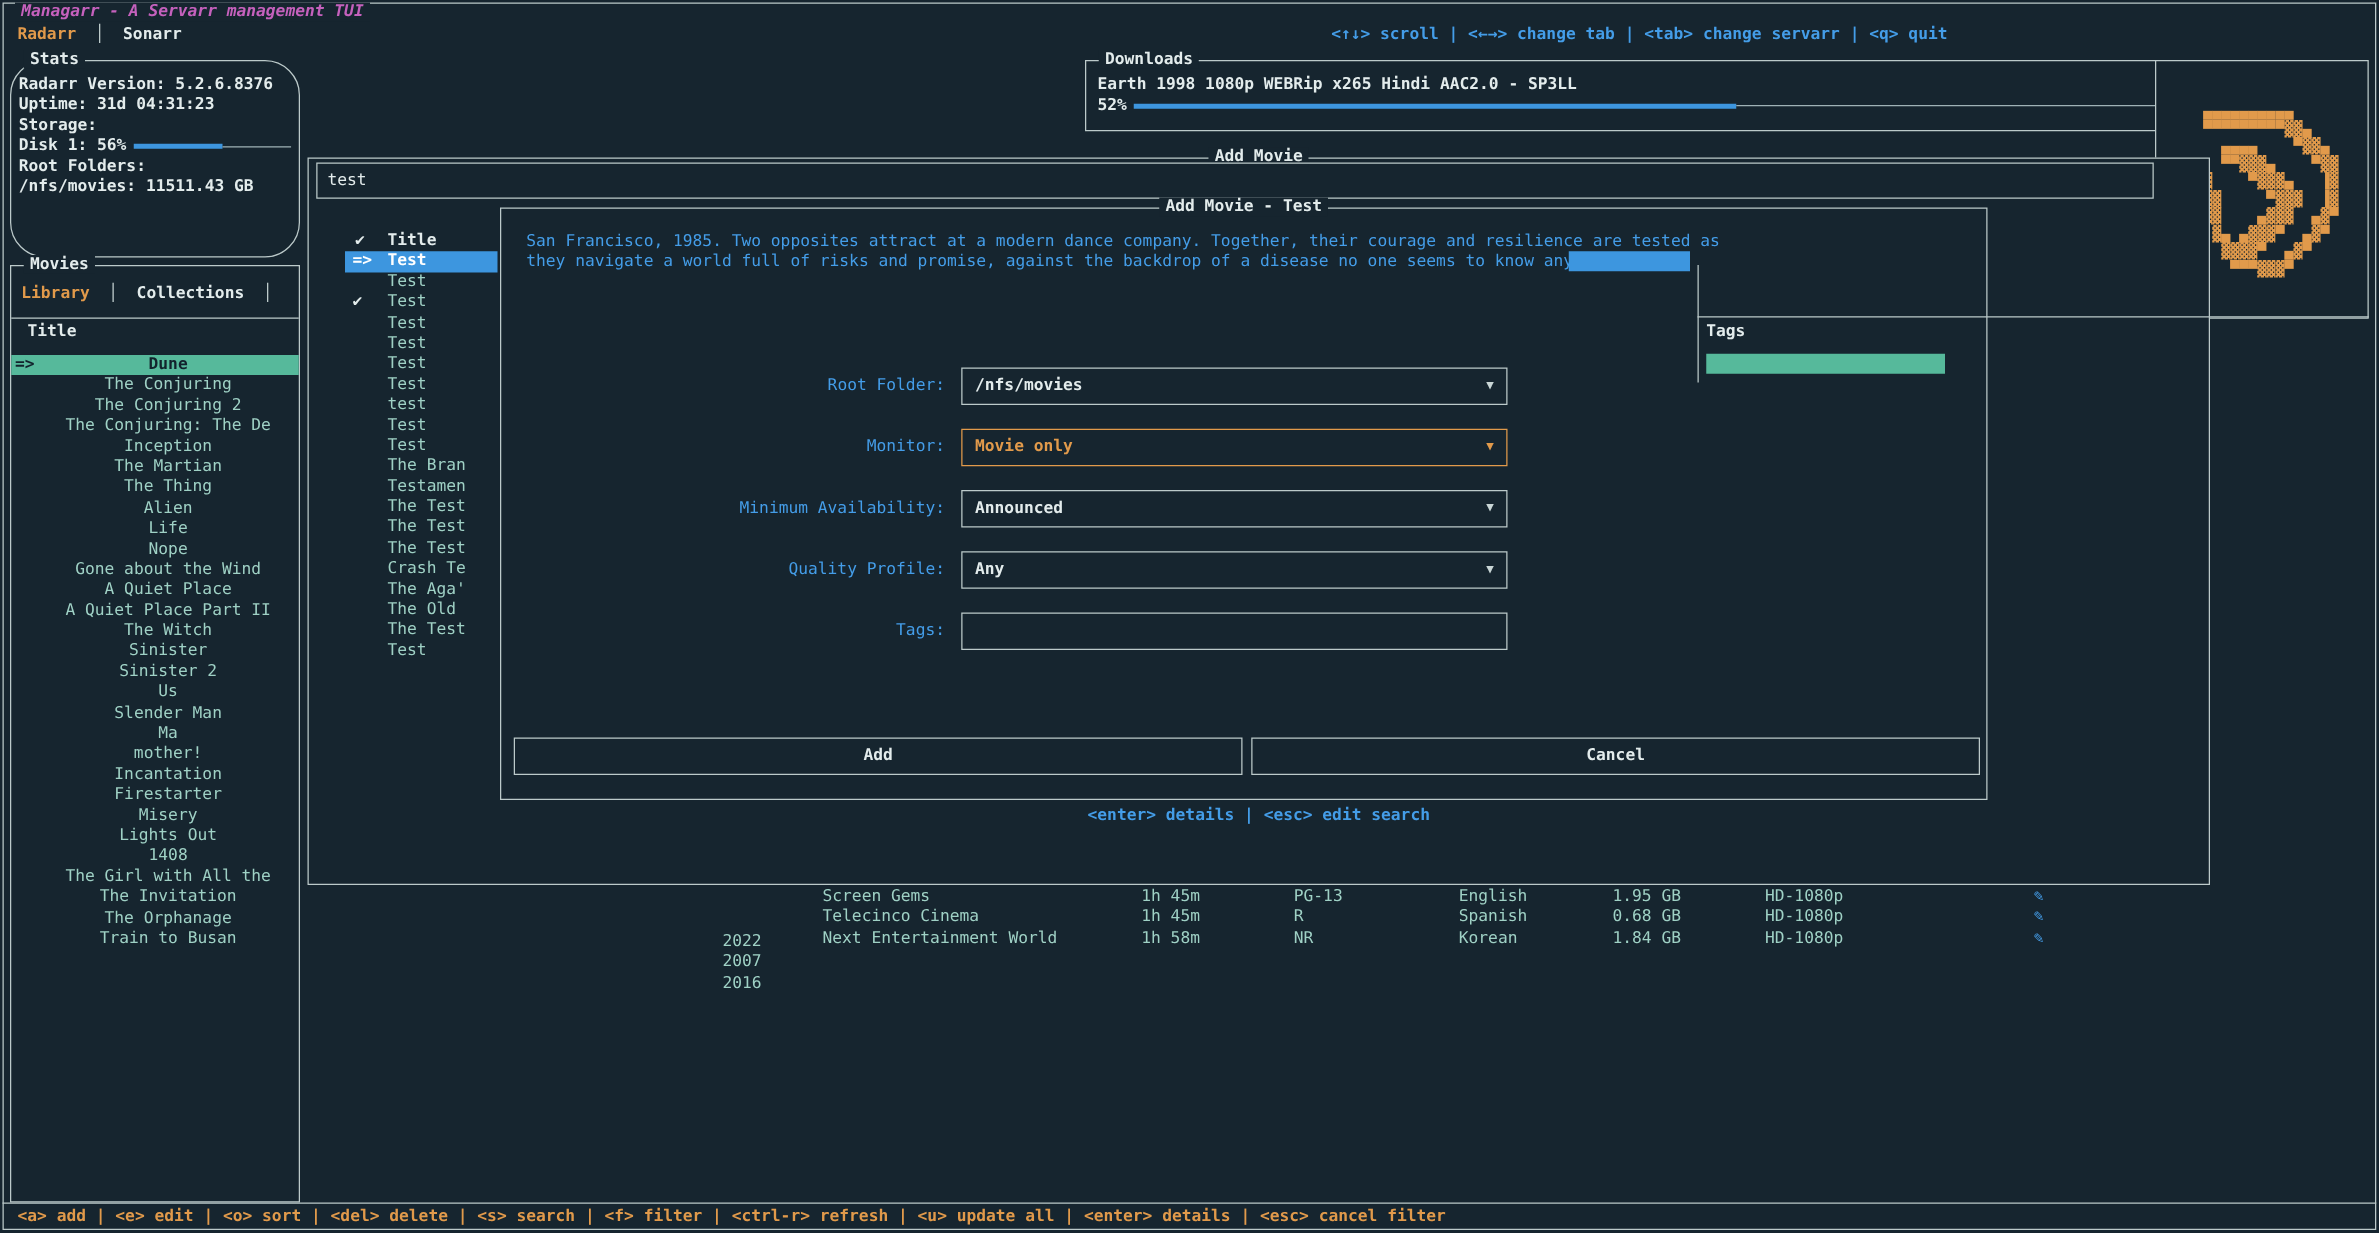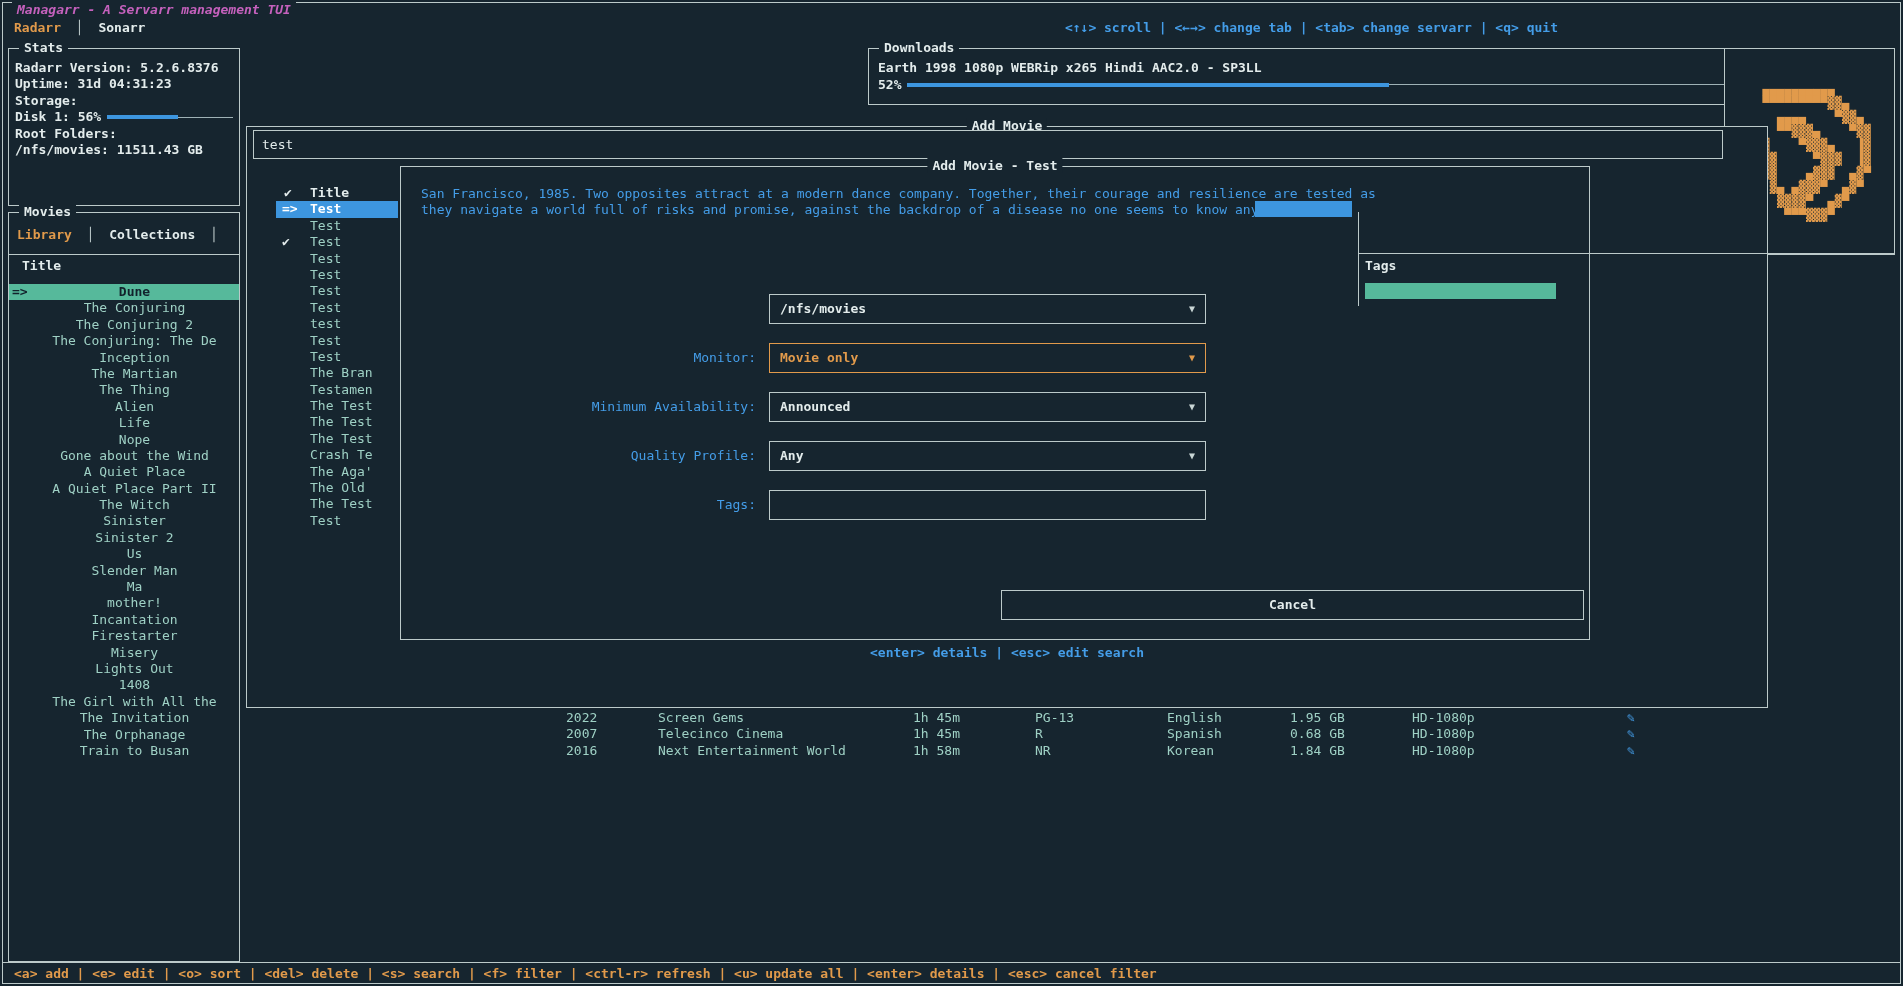--- a/index.html
+++ b/index.html
@@ -35,21 +35,21 @@
   .app-title{
     position:absolute;top:2px;left:12px;background:var(--bg);padding:0 5px;
     color:var(--magenta);font-weight:bold;font-style:italic;z-index:7;white-space:nowrap;
   }
   .tabbar{position:absolute;top:20px;left:14px;z-index:7;white-space:nowrap;}
   .tab{font-weight:bold;color:var(--white);cursor:default;}
   .tab.active{color:var(--orange);}
   .tabsep{color:var(--border);margin:0 7px;}
   .top-help{position:absolute;top:20px;right:345px;color:var(--blue);font-weight:bold;white-space:nowrap;z-index:7;}
   
-  .stats-box{left:8px;top:48px;width:232px;height:158px;padding:11px 6px 0 6px;}
+  .stats-box{left:8px;top:48px;width:232px;height:158px;padding:11px 6px 0 6px;border-radius:28px;}
   .stats-line{height:16.4px;line-height:16.4px;font-weight:bold;color:var(--white);white-space:nowrap;overflow:hidden;display:flex;align-items:center;}
   .gauge{flex:1;display:flex;align-items:center;margin-left:6px;min-width:20px;}
   .gfill{height:4px;background:var(--selblue);flex-shrink:0;}
   .gline{flex:1;height:1px;background:#9fb2b6;}
   
   .movies-box{left:8px;top:212px;width:232px;height:750px;text-align:center;}
   .movies-tabs{position:absolute;top:14px;left:8px;white-space:nowrap;}
   .movies-sep{position:absolute;left:0;right:0;top:41px;border-top:1px solid var(--border);}
   .movies-header{position:absolute;top:45px;left:13px;font-weight:bold;color:var(--white);}
   .movie-list{position:absolute;top:71px;left:0;width:230px;}
@@ -97,21 +97,21 @@
   .artifact{position:absolute;z-index:5;}
   .stub-blue{left:1255px;top:201px;width:97px;height:16px;background:var(--selblue);}
   .stub-green{left:1365px;top:283px;width:191px;height:16px;background:var(--selgreen);}
   .tags-header{left:1365px;top:258px;font-weight:bold;color:var(--white);text-align:center;}
   .vline-right{left:1358px;top:212px;width:1px;height:94px;background:var(--border);}
   .hline-right{left:1358px;top:253px;width:537px;height:1px;background:var(--border);}
   
   .bg-rows{position:absolute;left:246px;top:710px;width:1522px;z-index:1;}
   .bgrow{position:relative;height:16.4px;line-height:16.4px;color:var(--teal);white-space:nowrap;}
   .bgrow .c{position:absolute;top:0;}
-  .c-year{left:320px;}
+  .c-year{left:332px;margin-top:36px;}
   .c-studio{left:412px;}
   .c-runtime{left:667px;}
   .c-rating{left:789px;}
   .c-lang{left:921px;}
   .c-size{left:1044px;}
   .c-quality{left:1166px;}
   .c-icon{left:1381px;color:var(--blue);}
   
   .bottom-sep{position:absolute;left:2px;right:2px;top:962px;border-top:1px solid var(--border);}
   .bottom-bar{position:absolute;left:14px;top:966px;color:var(--orange);font-weight:bold;white-space:nowrap;}
@@ -446,20 +446,21 @@
     </div>
 </div>
 
 <div class="box popup">
   <span class="box-title centered">Add Movie - Test</span>
   <div class="overview">San Francisco, 1985. Two opposites attract at a modern dance company. Together, their courage and resilience are tested as
 they navigate a world full of risks and promise, against the backdrop of a disease no one seems to know anything about.</div>
   <div class="fields">
 
       <div class="field">
+        <span class="flabel">Root Folder:</span>
         <div class="fselect">
           <span class="fvalue">/nfs/movies</span>
           <span class="fcaret">▼</span>
         </div>
       </div>
 
       <div class="field">
         <span class="flabel">Monitor:</span>
         <div class="fselect focused">
           <span class="fvalue">Movie only</span>
@@ -484,20 +485,21 @@
       </div>
 
       <div class="field">
         <span class="flabel">Tags:</span>
         <div class="fselect">
           <span class="fvalue"></span>
           <span class="fcaret"></span>
         </div>
       </div>
     </div>
+  <div class="btn btn-add">Add</div>
   <div class="btn btn-cancel">Cancel</div>
 </div>
 
 <div class="artifact stub-blue"></div>
 <div class="artifact tags-header">Tags</div>
 <div class="artifact stub-green"></div>
 <div class="artifact vline-right"></div>
 <div class="artifact hline-right"></div>
 
 <div class="bg-rows">

